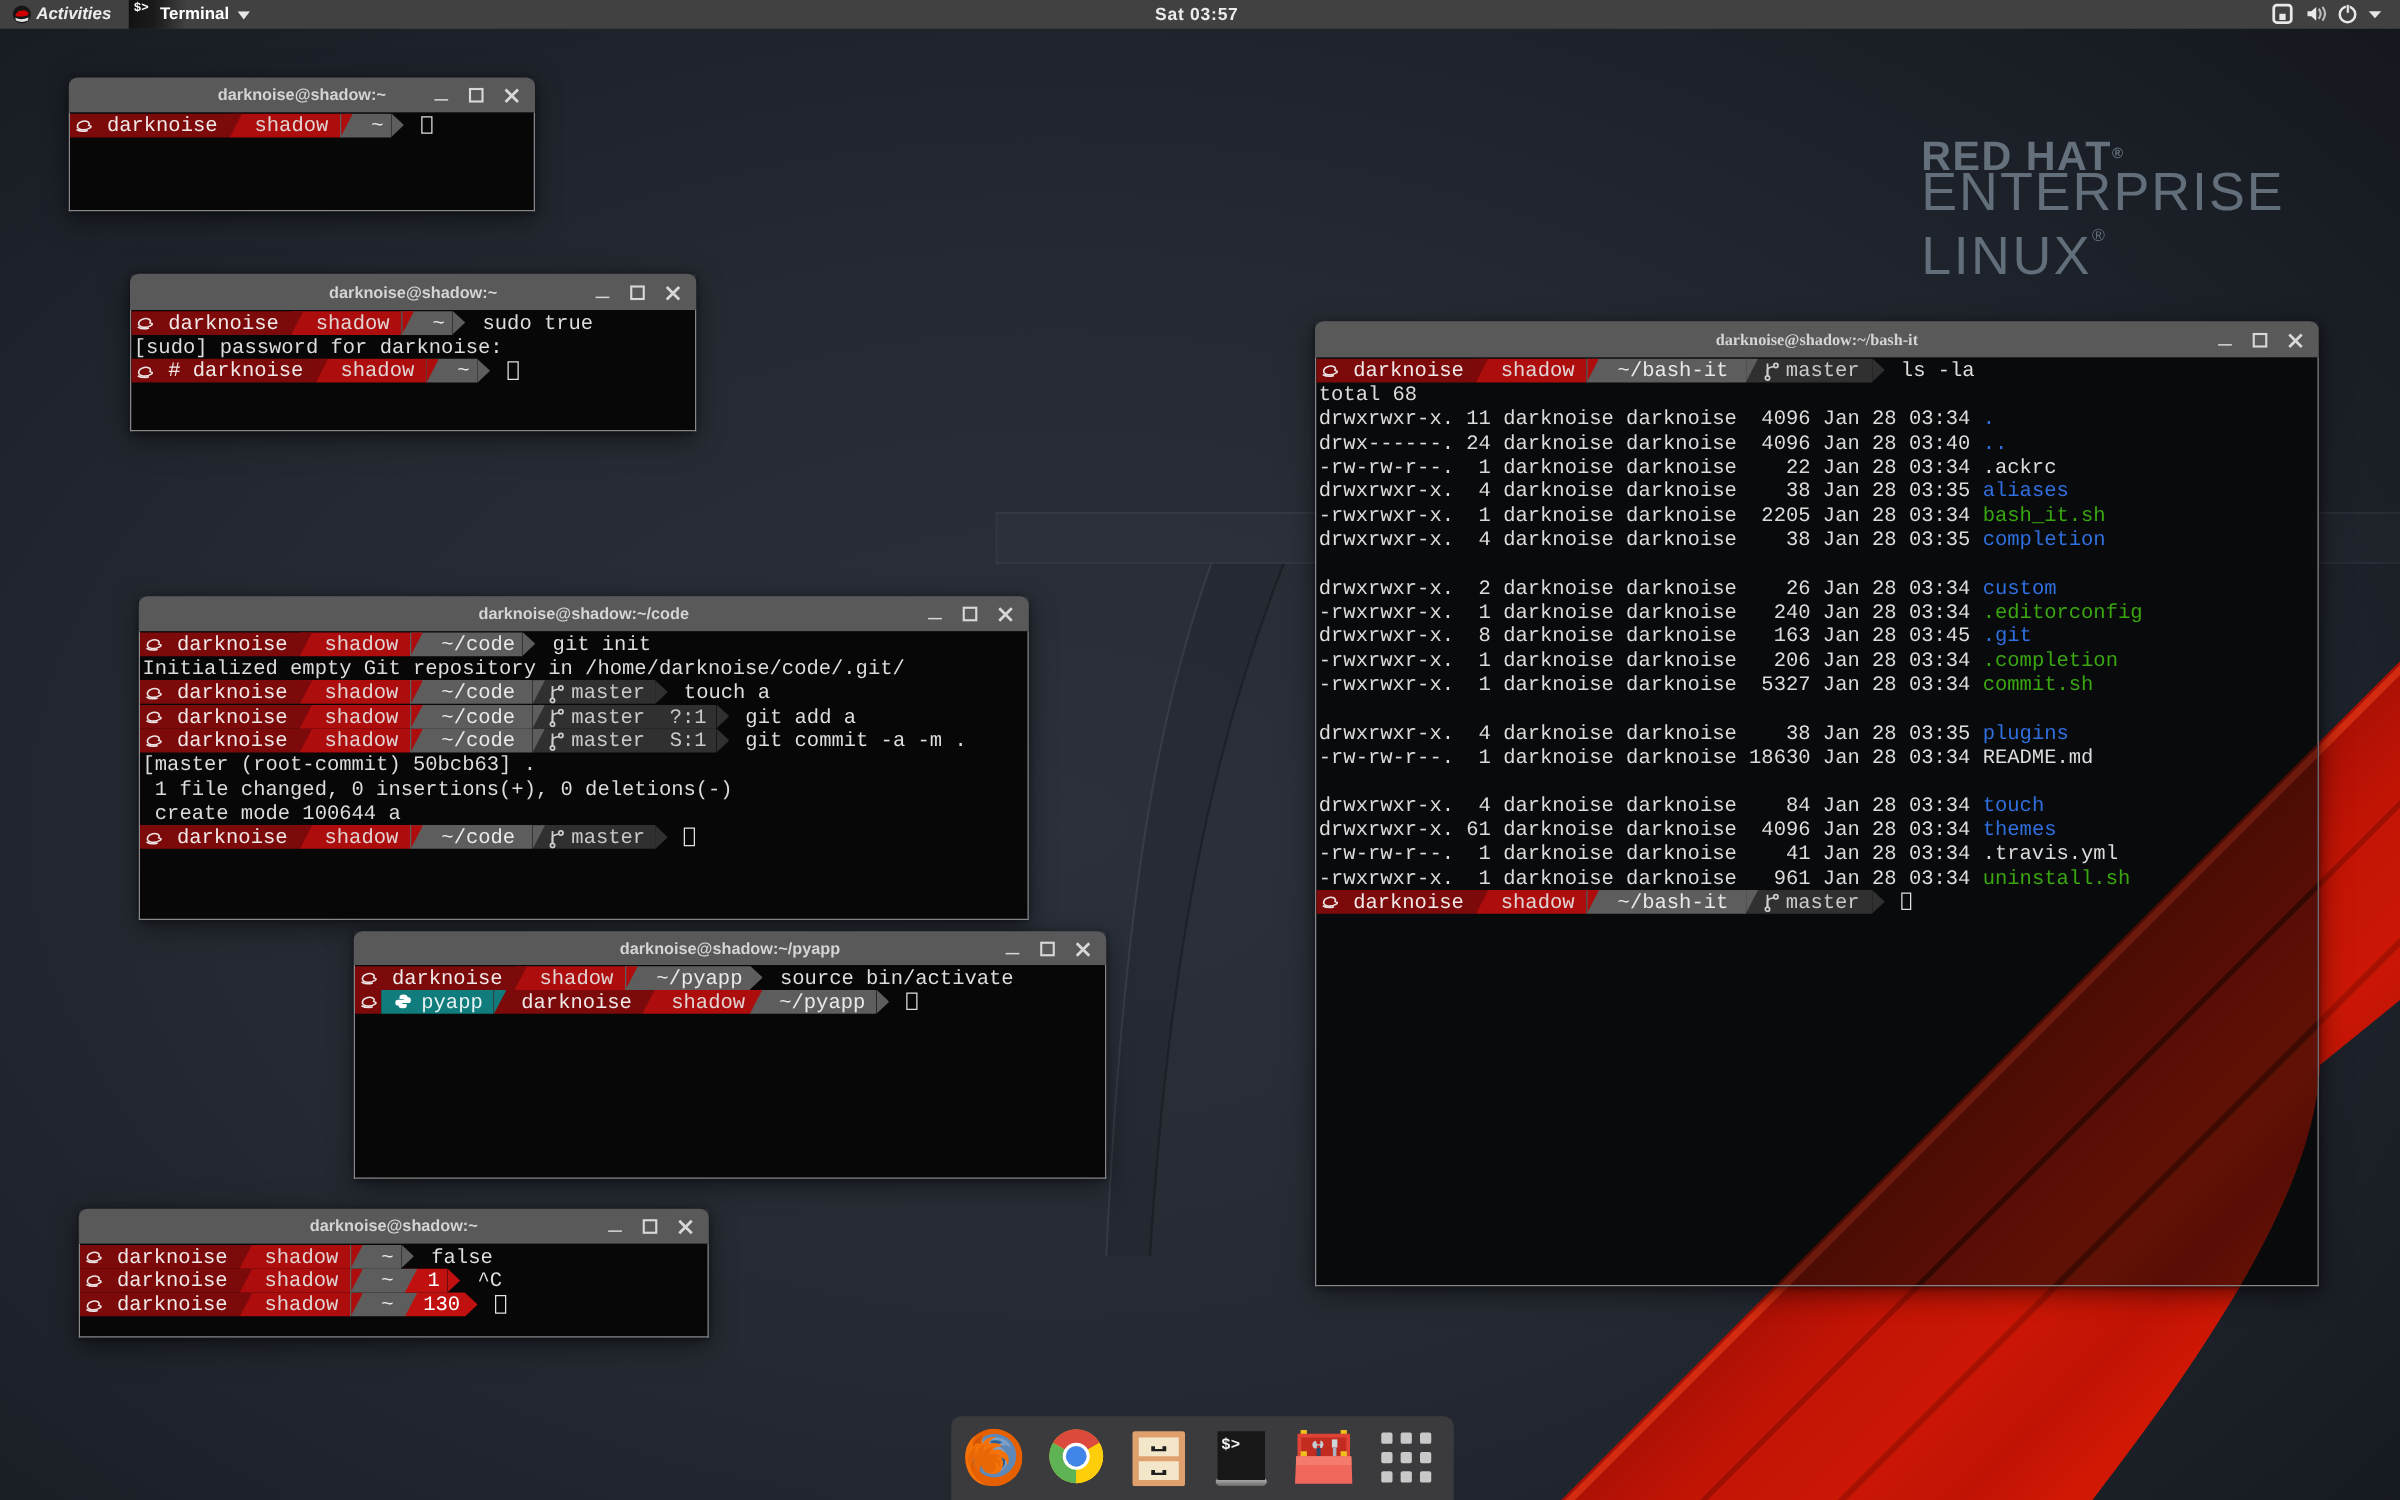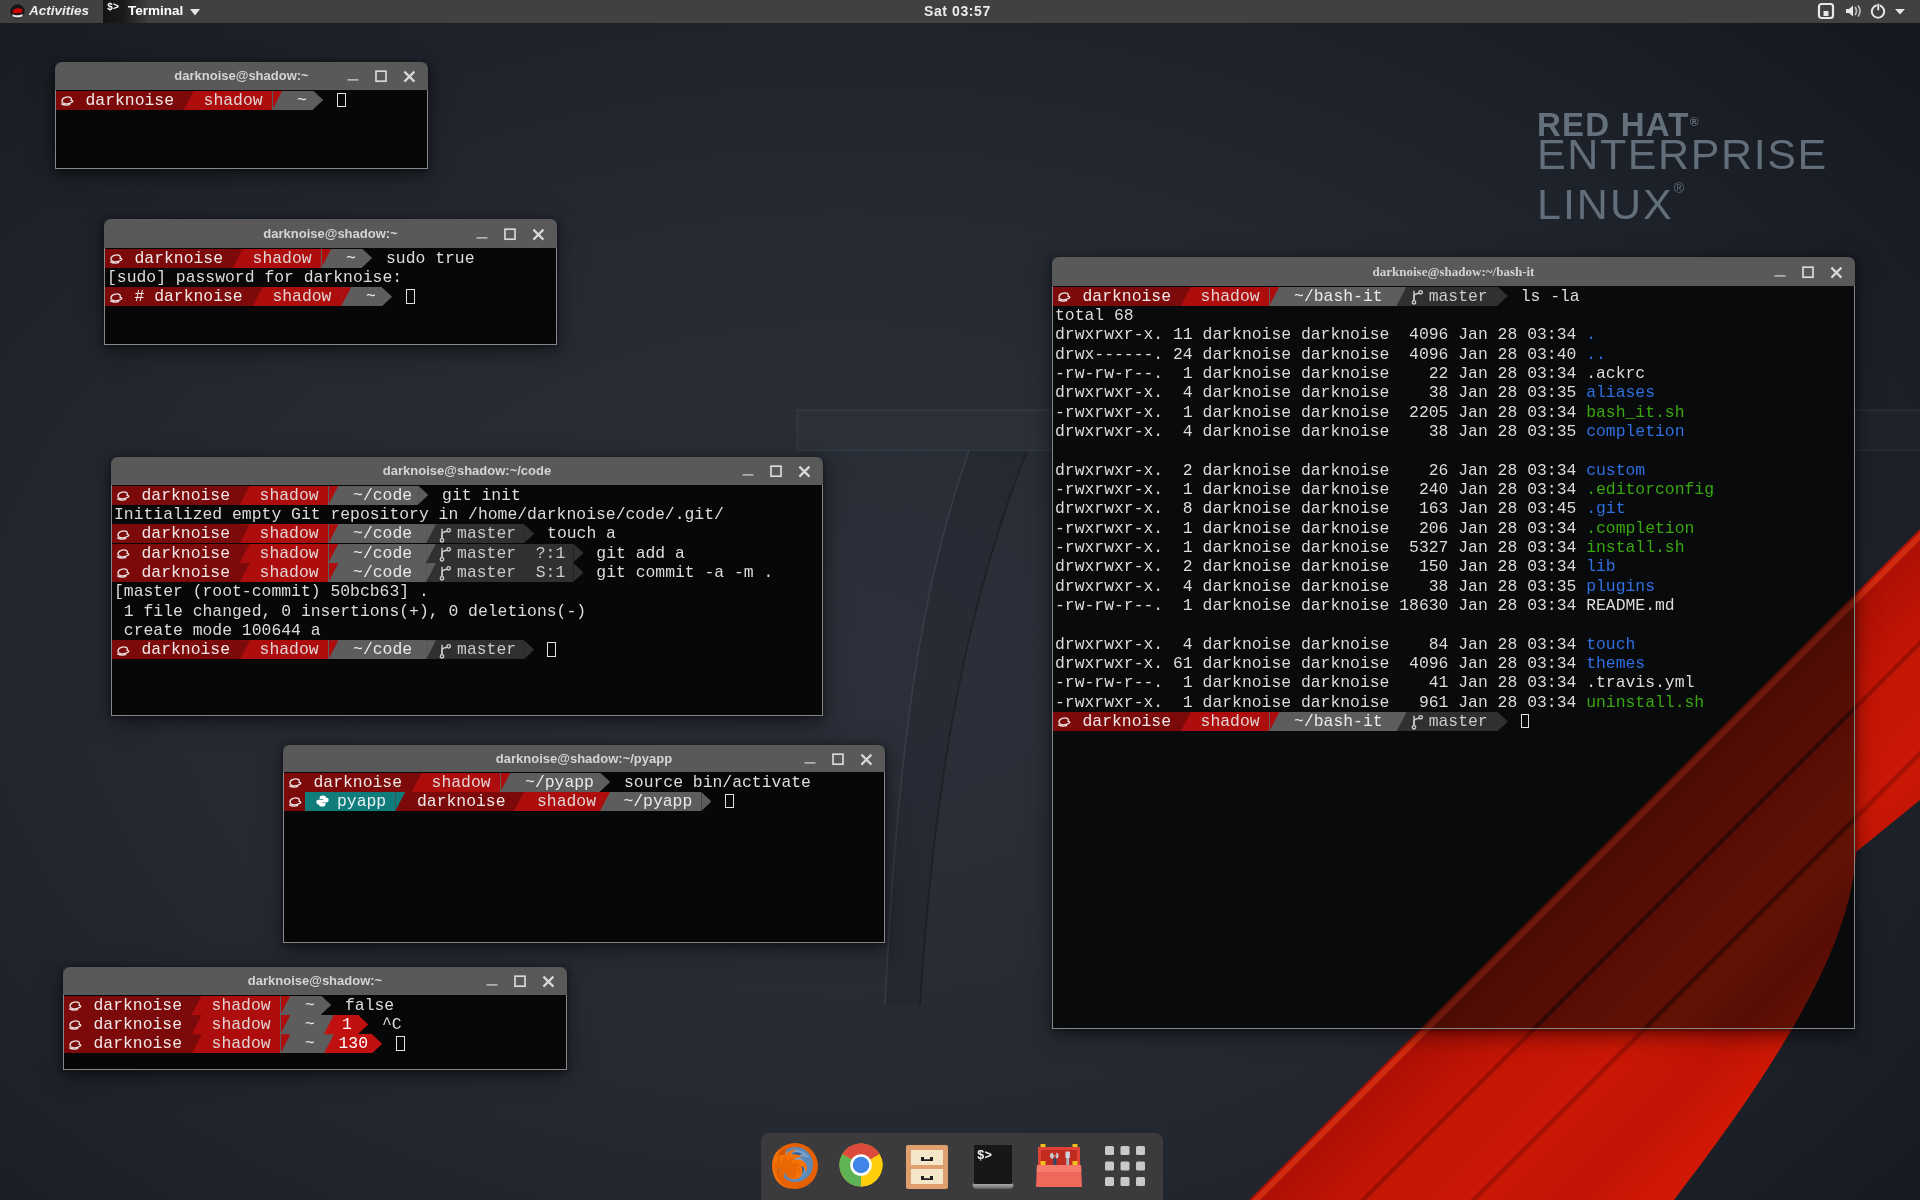--- a/index.html
+++ b/index.html
@@ -165,21 +165,21 @@
    <svg class="hicon" style="left:3.5px" width="14" height="12">
           <use href="#hat"></use>
         </svg>
    <span class="tc td" style="left:29.5px"># darknoise</span><span class="tc ts" style="left:167.4px">shadow</span>
    <span class="tc tp" style="left:260.9px">~</span>
    <i class="curs" style="left:301px"></i>
   </div>
  </div>
 </div>
 
-<div class="win" style="left:111px;top:457px;width:712px;height:259px;">
+<div class="win" style="left:111px;top:477px;width:712px;height:259px;">
  <div class="tbar" style="height:28px;">
       <div class="ttl" style="top:6px;">darknoise@shadow:~/code</div>
   <svg width="96" height="28" style="position:absolute;right:1px;top:0;">
         <use href="#wbtn"></use>
       </svg>
     </div>
  <div class="term" style="height:231px;">
   <div class="row" style="top:0.5px;">
    <i class="bg c1" style="left:0;width:127.9px"></i><i class="bg c2" style="left:127.8px;width:88.7px"></i>
    <i class="bg c3" style="left:216.4px;width:89.7px"></i>
@@ -385,22 +385,21 @@
   <div class="row txt" style="top:39.2px">drwxrwxr-x. 11 darknoise darknoise  4096 Jan 28 03:34 <span class="b">.</span></div>
   <div class="row txt" style="top:58.6px">drwx------. 24 darknoise darknoise  4096 Jan 28 03:40 <span class="b">..</span></div>
   <div class="row txt" style="top:77.9px">-rw-rw-r--.  1 darknoise darknoise    22 Jan 28 03:34 .ackrc</div>
   <div class="row txt" style="top:97.2px">drwxrwxr-x.  4 darknoise darknoise    38 Jan 28 03:35 <span class="b">aliases</span></div>
   <div class="row txt" style="top:116.6px">-rwxrwxr-x.  1 darknoise darknoise  2205 Jan 28 03:34 <span class="g">bash_it.sh</span></div>
   <div class="row txt" style="top:135.9px">drwxrwxr-x.  4 darknoise darknoise    38 Jan 28 03:35 <span class="b">completion</span></div>
   <div class="row txt" style="top:174.6px">drwxrwxr-x.  2 darknoise darknoise    26 Jan 28 03:34 <span class="b">custom</span></div>
   <div class="row txt" style="top:193.9px">-rwxrwxr-x.  1 darknoise darknoise   240 Jan 28 03:34 <span class="g">.editorconfig</span></div>
   <div class="row txt" style="top:213.2px">drwxrwxr-x.  8 darknoise darknoise   163 Jan 28 03:45 <span class="b">.git</span></div>
   <div class="row txt" style="top:232.6px">-rwxrwxr-x.  1 darknoise darknoise   206 Jan 28 03:34 <span class="g">.completion</span></div>
-  <div class="row txt" style="top:251.9px">-rwxrwxr-x.  1 darknoise darknoise  5327 Jan 28 03:34 <span class="g">install.sh</span></div>
-  <div class="row txt" style="top:271.2px">drwxrwxr-x.  2 darknoise darknoise   150 Jan 28 03:34 <span class="b">lib</span></div>
+  <div class="row txt" style="top:251.9px">-rwxrwxr-x.  1 darknoise darknoise  5327 Jan 28 03:34 <span class="g">commit.sh</span></div>
   <div class="row txt" style="top:290.6px">drwxrwxr-x.  4 darknoise darknoise    38 Jan 28 03:35 <span class="b">plugins</span></div>
   <div class="row txt" style="top:309.9px">-rw-rw-r--.  1 darknoise darknoise 18630 Jan 28 03:34 README.md</div>
   <div class="row txt" style="top:348.6px">drwxrwxr-x.  4 darknoise darknoise    84 Jan 28 03:34 <span class="b">touch</span></div>
   <div class="row txt" style="top:367.9px">drwxrwxr-x. 61 darknoise darknoise  4096 Jan 28 03:34 <span class="b">themes</span></div>
   <div class="row txt" style="top:387.2px">-rw-rw-r--.  1 darknoise darknoise    41 Jan 28 03:34 .travis.yml</div>
   <div class="row txt" style="top:406.6px">-rwxrwxr-x.  1 darknoise darknoise   961 Jan 28 03:34 <span class="g">uninstall.sh</span></div>
   <div class="row" style="top:425.9px;">
    <i class="bg c1" style="left:0;width:127.9px"></i><i class="bg c2" style="left:127.8px;width:88.7px"></i>
    <i class="bg c3" style="left:216.4px;width:127.3px"></i><i class="bg c4" style="left:343.6px;width:101.1px"></i>
    <i class="dg c1" style="left:127.9px"></i><i class="dg c2" style="left:216.5px"></i><i class="dg c3" style="left:343.7px"></i><i class="ar c4" style="left:444.7px"></i>

